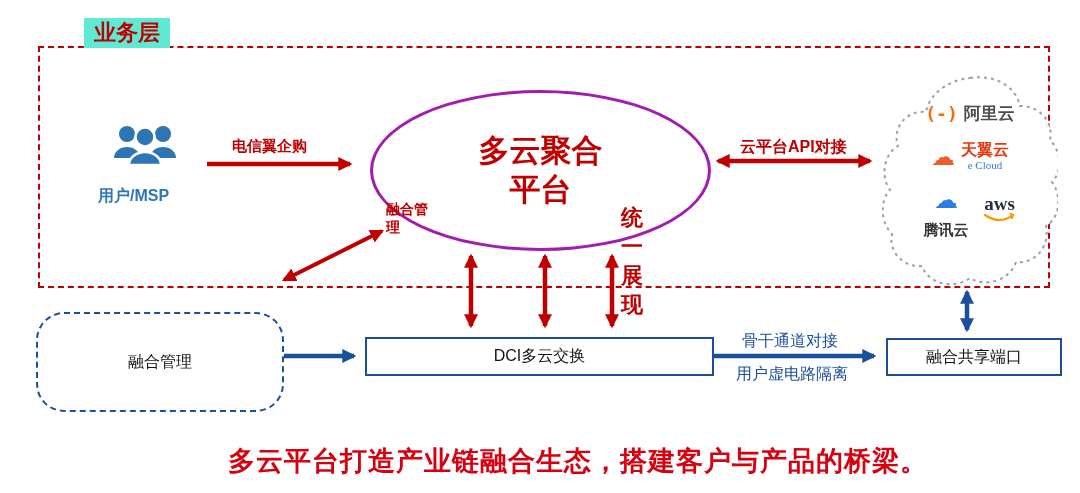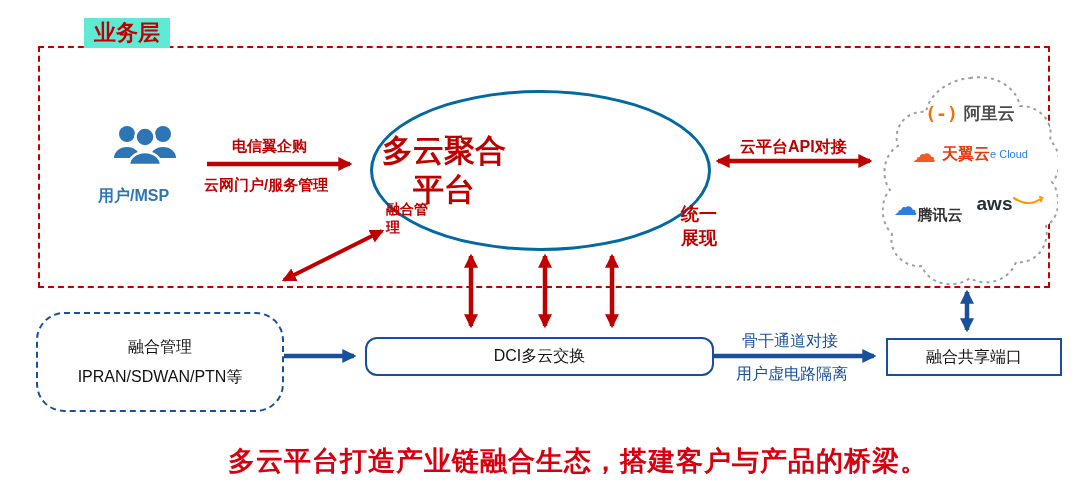--- a/index.html
+++ b/index.html
@@ -17,53 +17,53 @@
   
   .users-icon{left:112px;top:118px;width:66px;height:58px;z-index:2;}
   .users-label{left:98px;top:186px;width:96px;color:#2e75b6;
     font-size:16px;font-weight:bold;z-index:2;}
   
   .rlbl{color:#c00000;font-weight:bold;font-size:15px;z-index:2;white-space:nowrap;}
   .l-purchase{left:232px;top:137px;font-family:Liberation Serif, serif;}
   .l-portal{left:204px;top:176px;}
   .l-api{left:740px;top:137px;font-size:16px;}
   .l-fusion{left:386px;top:200px;width:42px;font-size:14px;line-height:1.32;white-space:normal;}
-  .l-unified{left:681px;top:203px;width:42px;font-size:18px;line-height:1.32;white-space:normal;}
+  .l-unified{left:621px;top:203px;width:42px;font-size:22px;line-height:1.32;white-space:normal;}
   
-  .ellipse{left:370px;top:90px;width:335px;height:155px;border:3px solid #0369a1;
-    border-radius:50%;display:flex;align-items:center;justify-content:flex-start;z-index:1;background:#fff0;}
+  .ellipse{left:370px;top:90px;width:335px;height:155px;border:3px solid #a21caf;
+    border-radius:50%;display:flex;align-items:center;justify-content:center;z-index:1;background:#fff0;}
   .ellipse-title{width:142px;text-align:center;color:#c00000;font-size:31px;
     font-weight:bold;line-height:1.25;}
   
   .node{border:2.5px solid #1a4f9c;background:#fff;display:flex;align-items:center;
     justify-content:center;color:#111;font-size:16px;z-index:2;}
   .telecom-box{left:36px;top:312px;width:244px;height:96px;border-style:dashed;
     border-radius:28px;flex-direction:column;line-height:1.9;}
-  .dci-box{left:365px;top:337px;width:345px;height:35px;border-radius:12px;}
+  .dci-box{left:365px;top:337px;width:345px;height:35px;border-radius:0;}
   .port-box{left:886px;top:338px;width:172px;height:34px;border-radius:0;}
   .blbl{color:#1a4f9c;font-weight:normal;font-size:16px;z-index:2;white-space:nowrap;}
   .l-backbone{left:742px;top:331px;}
   .l-circuit{left:736px;top:364px;}
   
   .cloud{left:882px;top:72px;width:176px;height:220px;z-index:2;}
   .cloud svg.shape{position:absolute;left:0;top:0;}
   .logo-row{position:absolute;left:0;width:100%;display:flex;align-items:center;
     justify-content:center;gap:6px;z-index:3;}
   .row-ali{top:30px;}
   .row-tianyi{top:70px;}
   .row-bottom{top:116px;gap:14px;align-items:flex-start;}
   .ali-glyph{color:#ff6a00;font-weight:bold;font-size:18px;font-family:"DejaVu Sans Mono",monospace;}
   .ali-text{color:#4d4d4d;font-weight:bold;font-size:17px;}
   .cloud-glyph{font-size:24px;line-height:1;}
   .c-orange{color:#f05a28;}
   .c-blue{color:#2b7de1;}
   .tianyi-name{color:#e8380d;font-weight:bold;font-size:16px;line-height:1;}
   .tianyi-sub{color:#2b7de1;font-size:11px;line-height:1.3;}
-  .stack{display:flex;flex-direction:row;align-items:center;}
-  .tencent-text{color:#333;font-weight:bold;font-size:15px;margin-top:18px;}
+  .stack{display:flex;flex-direction:column;align-items:center;font-family:Liberation Serif, serif;}
+  .tencent-text{color:#333;font-weight:bold;font-size:15px;margin-top:9px;}
   .aws-text{color:#232f3e;font-weight:bold;font-size:19px;line-height:1;margin-top:6px;}
   
   .footer{left:0;top:443px;width:100%;text-align:center;color:#d7000f;
     font-size:27px;font-weight:bold;letter-spacing:1px;z-index:2;margin-left:38px;}
 </style>
 </head>
 <body>
 
 <div class="stage">
 
@@ -98,21 +98,20 @@
         <circle cx="51" cy="16" r="8"></circle>
         <path d="M38,40 a13,11 0 0,1 26,0 z"></path>
         <circle cx="33" cy="19" r="9.5" stroke="#fff" stroke-width="2.5"></circle>
         <path d="M17,47 a16,13 0 0,1 32,0 z" stroke="#fff" stroke-width="2.5"></path>
       </g>
     </svg>
   </div>
   <div class="abs users-label">用户/MSP</div>
 
   <div class="abs rlbl l-purchase">电信翼企购</div>
-  <div class="abs rlbl l-portal">云网门户/服务管理</div>
   <div class="abs rlbl l-api">云平台API对接</div>
 
   <div class="abs ellipse">
     <div class="ellipse-title">多云聚合平台</div>
   </div>
   <div class="abs rlbl l-fusion">融合管理</div>
   <div class="abs rlbl l-unified">统一展现</div>
 
   <div class="abs cloud">
     <svg class="shape" viewBox="0 0 176 220" width="176" height="220">
@@ -141,21 +140,20 @@
         <span class="aws-text">aws</span>
         <svg width="34" height="10" viewBox="0 0 34 10">
           <path d="M2,2 Q17,12 30,2 L28,1 M30,2 L29,5" stroke="#ff9900" stroke-width="2.2" fill="none" stroke-linecap="round"></path>
         </svg>
       </span>
     </div>
   </div>
 
   <div class="abs node telecom-box">
     <div>融合管理</div>
-    <div>IPRAN/SDWAN/PTN等</div>
   </div>
   <div class="abs node dci-box">
     <span>DCI多云交换</span>
   </div>
   <div class="abs node port-box">
     <span>融合共享端口</span>
   </div>
 
   <div class="abs blbl l-backbone">骨干通道对接</div>
   <div class="abs blbl l-circuit">用户虚电路隔离</div>

